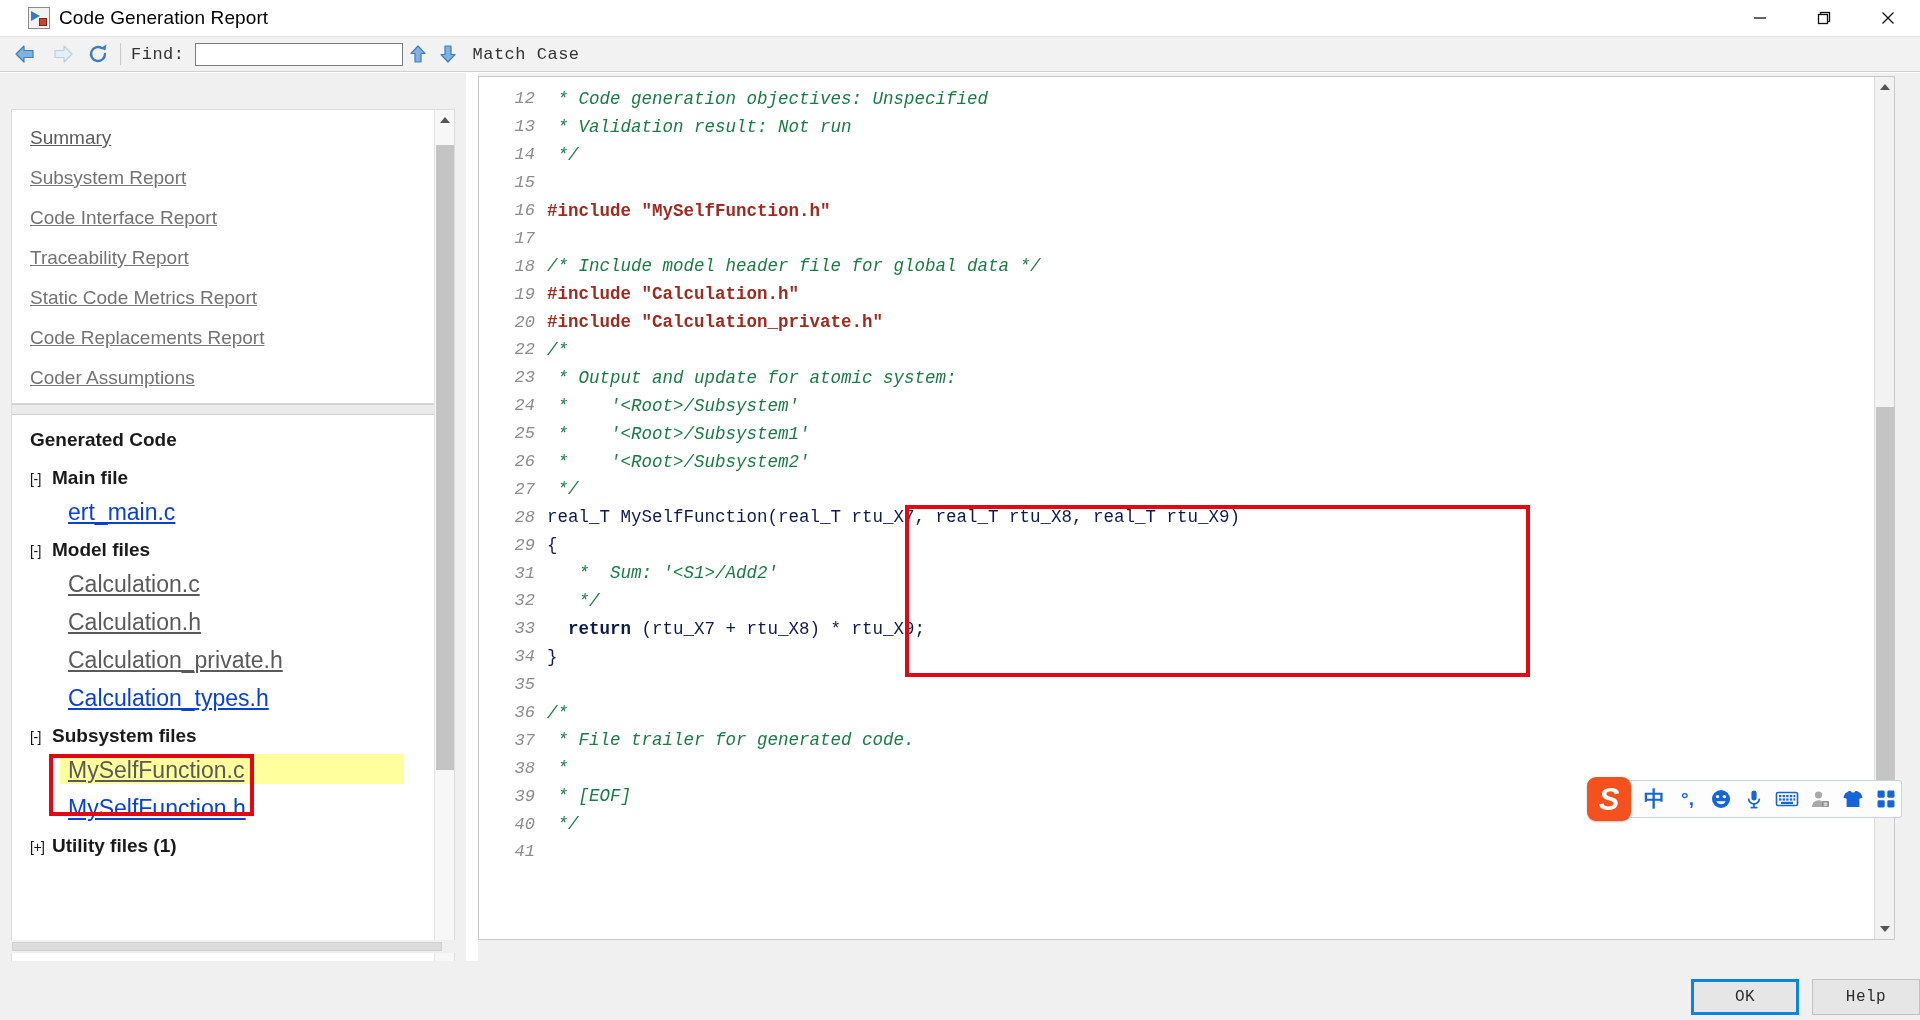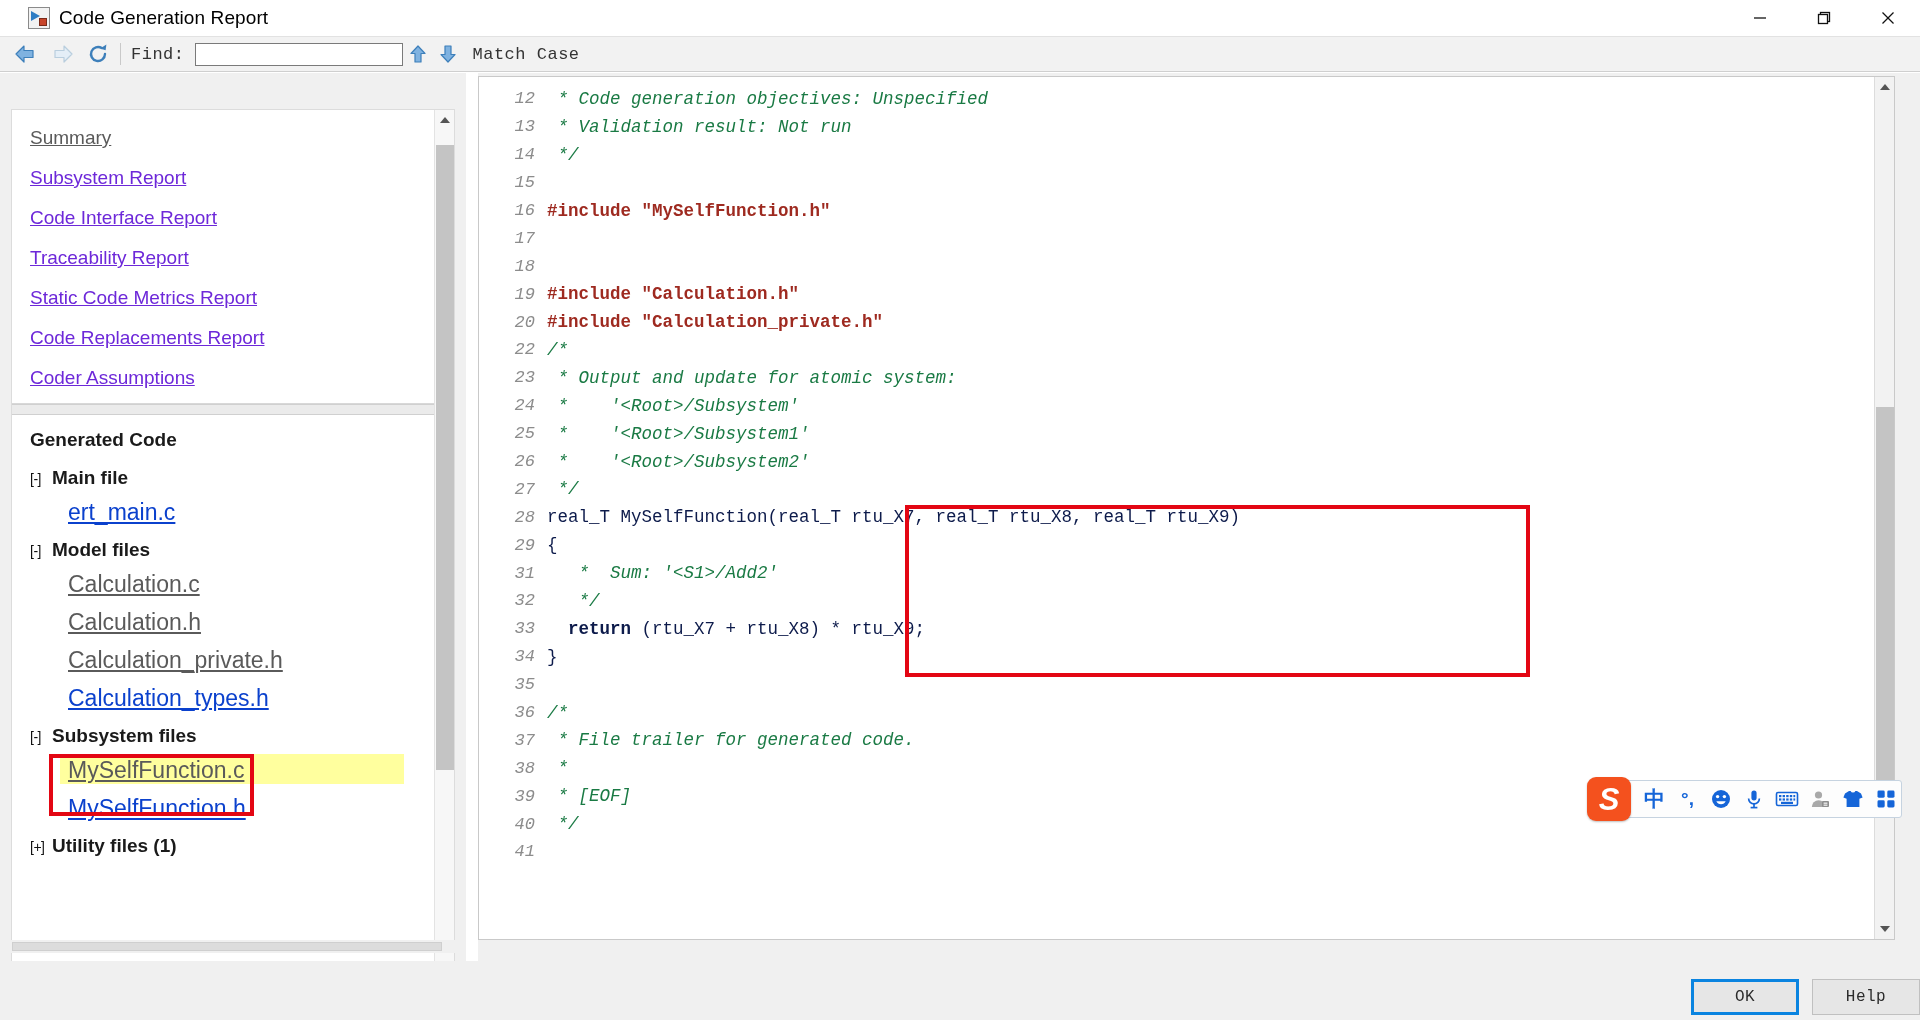--- a/index.html
+++ b/index.html
@@ -91,21 +91,21 @@
     background: #ffffff; border: 1px solid #dcdcdc;
     overflow: hidden;
     margin-top: 33px;
   }
   #toc-box {
     padding: 18px 0 12px 18px;
     border-bottom: 1px solid #d8d8d8;
   }
   .toc-link {
     display: block; font-size: 19px; line-height: 1; margin-bottom: 21px;
-    color: #6d28d9; text-decoration: underline; cursor: pointer; width: max-content;
+    color: #737373; text-decoration: underline; cursor: pointer; width: max-content;
   }
   .toc-link.visited { color: #5a5a5a; }
   .toc-link:last-child { margin-bottom: 4px; }
 
   #toc-divider {
     height: 11px; background: #ebebeb;
     border-top: 1px solid #d0d0d0; border-bottom: 1px solid #d0d0d0;
   }
 
   #tree-box { padding: 14px 0 0 18px; position: relative; }
@@ -388,21 +388,21 @@
   <div id="right-pane">
     <div id="code-frame">
       <div id="code-scroll-area">
         <div id="code-lines">
             <div class="code-line"><span class="ln">12</span><span><span class="cmt"> * Code generation objectives: Unspecified</span></span></div>
             <div class="code-line"><span class="ln">13</span><span><span class="cmt"> * Validation result: Not run</span></span></div>
             <div class="code-line"><span class="ln">14</span><span><span class="cmt"> */</span></span></div>
             <div class="code-line"><span class="ln">15</span><span><span class="code-txt"></span></span></div>
             <div class="code-line"><span class="ln">16</span><span><span class="inc">#include "MySelfFunction.h"</span></span></div>
             <div class="code-line"><span class="ln">17</span><span><span class="code-txt"></span></span></div>
-            <div class="code-line"><span class="ln">18</span></div>
+            <div class="code-line"><span class="ln">18</span><span><span class="cmt">/* Include model header file for global data */</span></span></div>
             <div class="code-line"><span class="ln">19</span><span><span class="inc">#include "Calculation.h"</span></span></div>
             <div class="code-line"><span class="ln">20</span><span><span class="inc">#include "Calculation_private.h"</span></span></div>
             <div class="code-line"><span class="ln">22</span><span><span class="cmt">/*</span></span></div>
             <div class="code-line"><span class="ln">23</span><span><span class="cmt"> * Output and update for atomic system:</span></span></div>
             <div class="code-line"><span class="ln">24</span><span><span class="cmt"> *    '&lt;Root&gt;/Subsystem'</span></span></div>
             <div class="code-line"><span class="ln">25</span><span><span class="cmt"> *    '&lt;Root&gt;/Subsystem1'</span></span></div>
             <div class="code-line"><span class="ln">26</span><span><span class="cmt"> *    '&lt;Root&gt;/Subsystem2'</span></span></div>
             <div class="code-line"><span class="ln">27</span><span><span class="cmt"> */</span></span></div>
             <div class="code-line"><span class="ln">28</span><span><span class="code-txt">real_T MySelfFunction(real_T rtu_X7, real_T rtu_X8, real_T rtu_X9)</span></span></div>
             <div class="code-line"><span class="ln">29</span><span><span class="code-txt">{</span></span></div>

